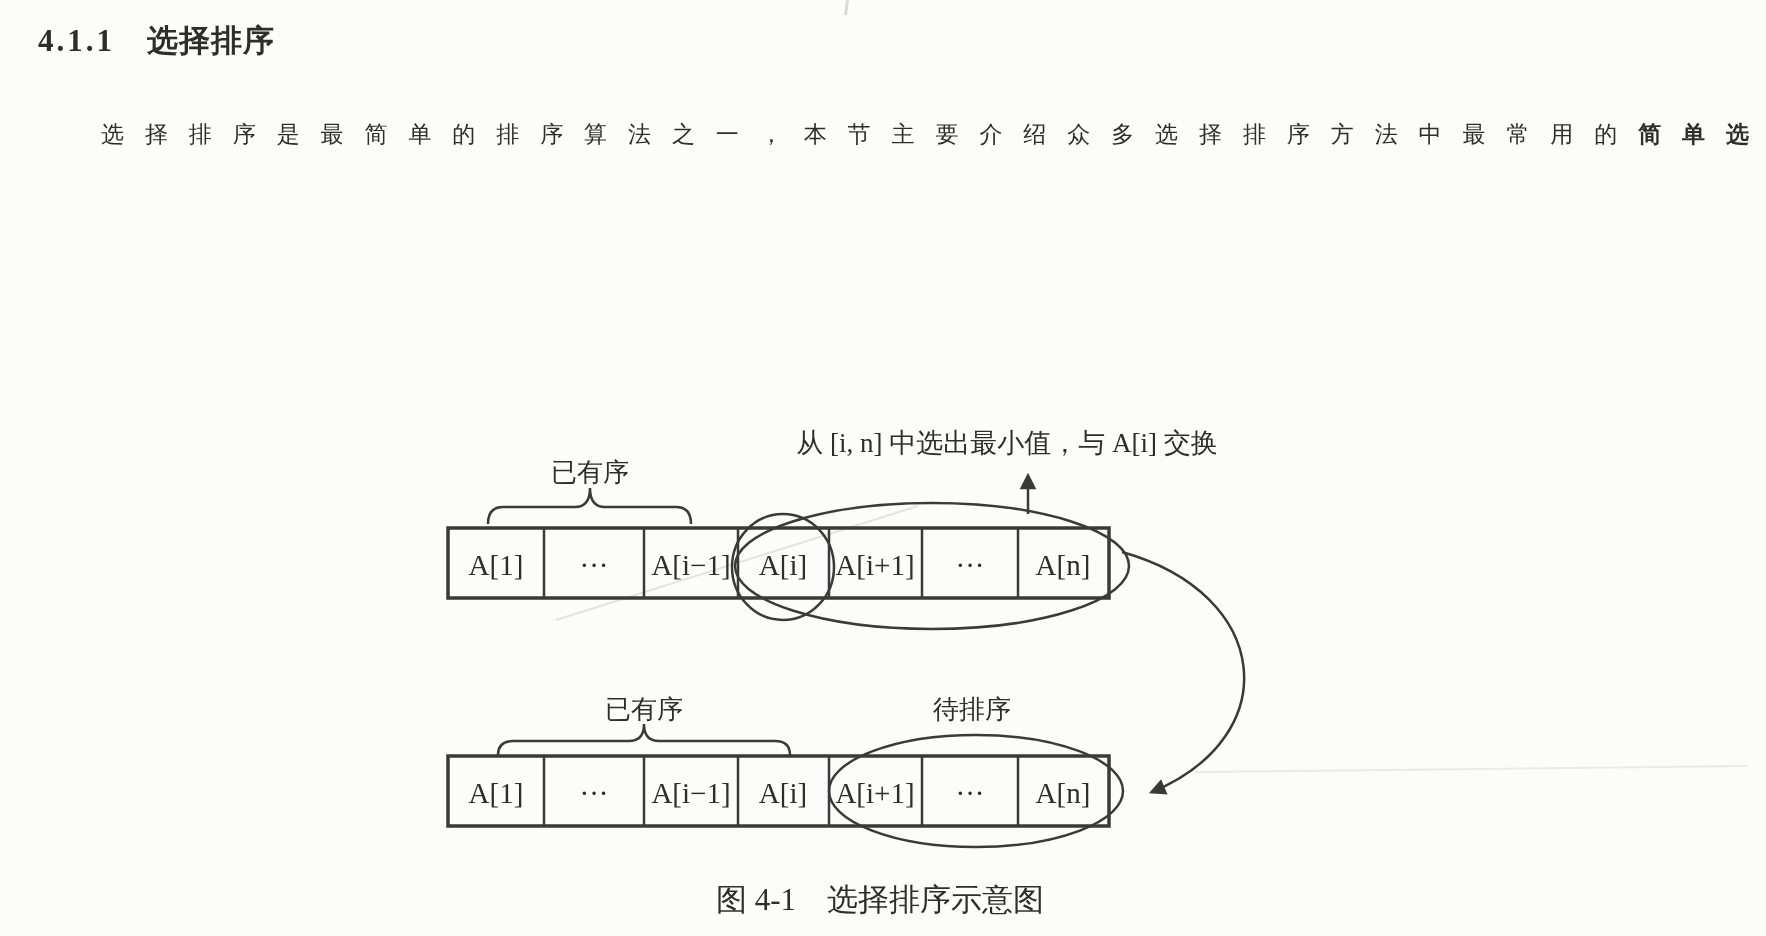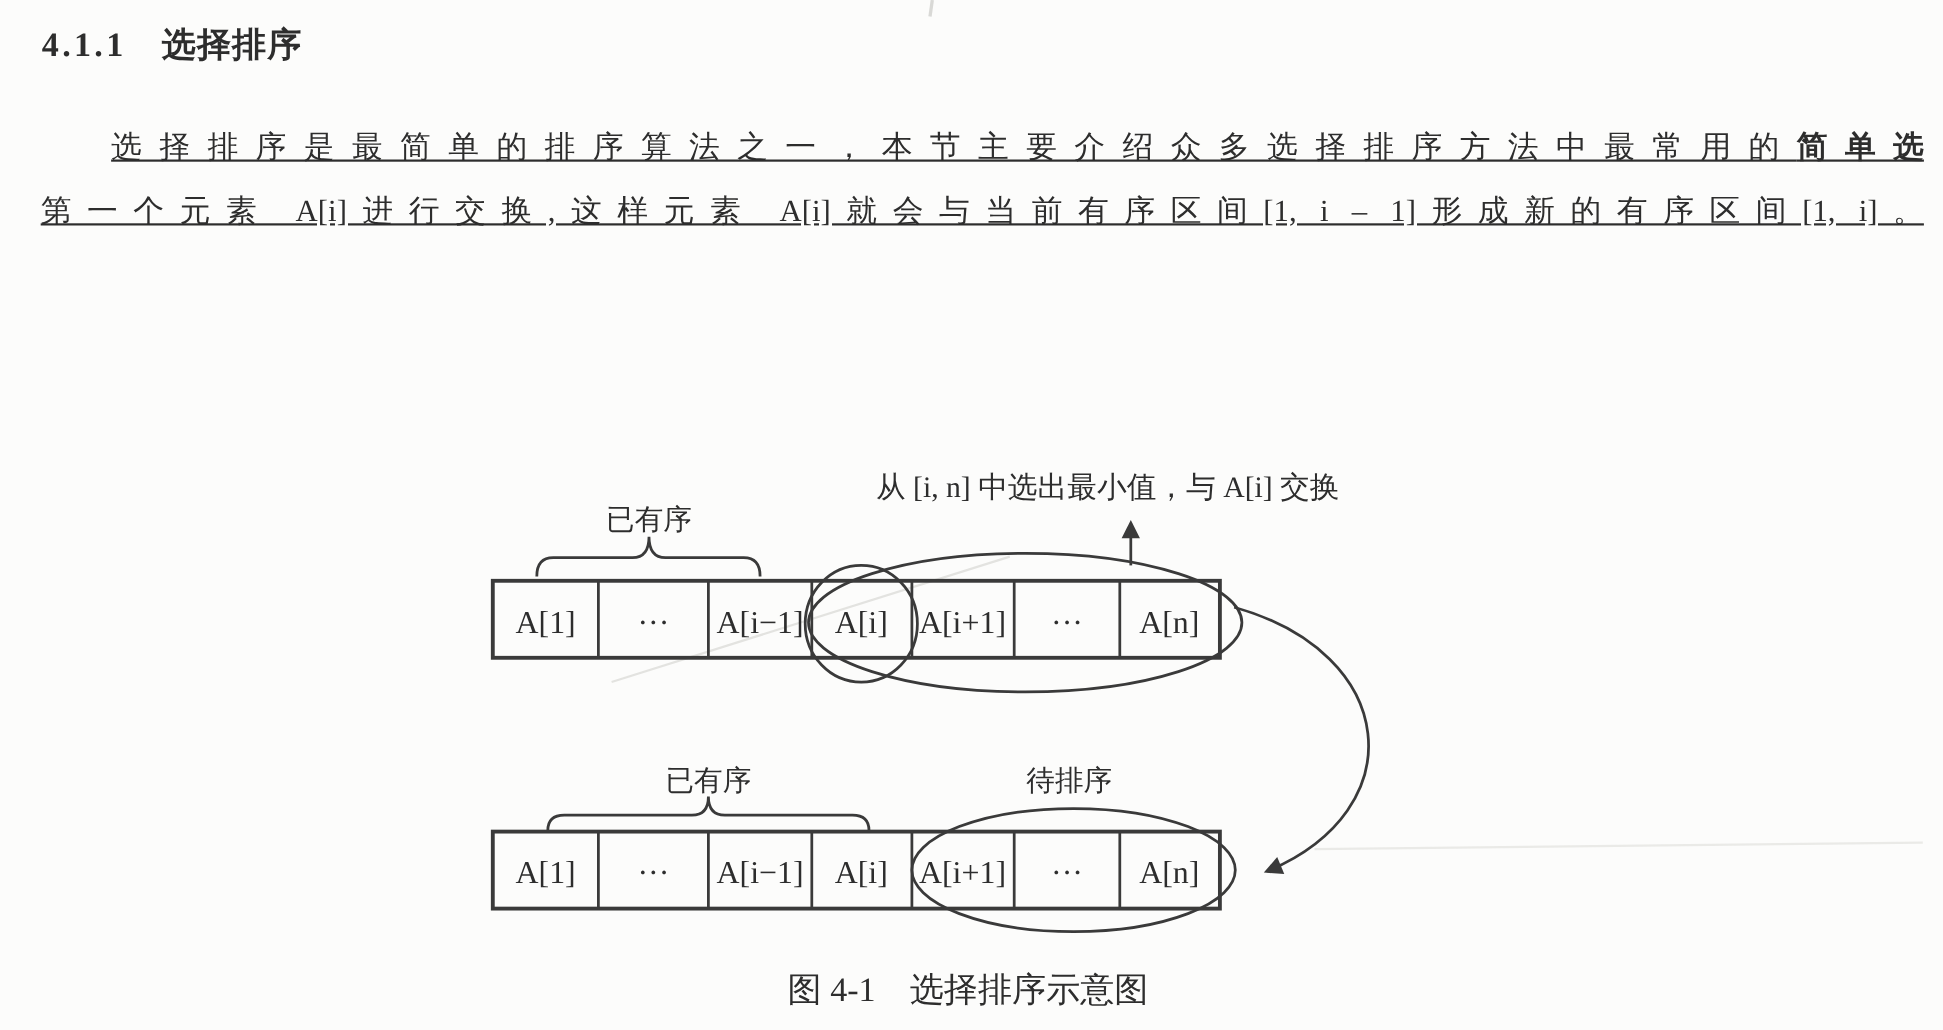--- a/index.html
+++ b/index.html
@@ -10,21 +10,21 @@
     font-family: "Liberation Serif", "DejaVu Serif", serif;
   }
   .heading {
     position:absolute; left:38px; top:20px;
     font-size:31px; font-weight:bold; letter-spacing:1px;
     white-space:nowrap;
   }
   .heading .num { margin-right:32px; letter-spacing:3px; }
   .para {
     position:absolute; left:37px; top:106px; width:1712px;
-    font-size:28px; line-height:57.5px;text-decoration:underline;
+    font-size:23px; line-height:57.5px;
   }
   .pline {
     text-align:justify; text-align-last:justify; text-justify:inter-character;
   }
   .pline.first { text-indent:64px; }
   .pline.last  { text-align-last:left; }
   .pline b { font-weight:bold; }
   .fig { position:absolute; left:0; top:400px; }
   .fig text { fill: var(--ink, #2d2d2d); font-family:"Liberation Serif","DejaVu Serif",serif; }
   .fig .stroke { stroke: var(--line, #3a3a3a); fill:none; }
@@ -37,21 +37,20 @@
 <body>
 
 <div class="artifact-tick"></div>
 
 <div class="heading">
   <span class="num">4.1.1</span><span>选择排序</span>
 </div>
 
 <div class="para">
   <div class="pline first"><span>选择排序是最简单的排序算法之一，本节主要介绍众多选择排序方法中最常用的</span><b>简单选</b></div>
-  <div class="pline"><span>第一个元素 A[i]进行交换,这样元素 A[i]就会与当前有序区间[1, i – 1]形成新的有序区间[1, i]。</span></div>
 </div>
 
 <svg class="fig" width="1766" height="536" viewBox="0 400 1766 536">
   <defs>
     <marker id="ah" viewBox="0 0 12 12" refX="9" refY="6" markerWidth="8" markerHeight="8" orient="auto">
       <path d="M1,1 L11,6 L1,11 Z" fill="#3a3a3a"></path>
     </marker>
   </defs>
 
   <line x1="556" y1="620" x2="918" y2="506" stroke="#e3e3e0" stroke-width="2"></line>

